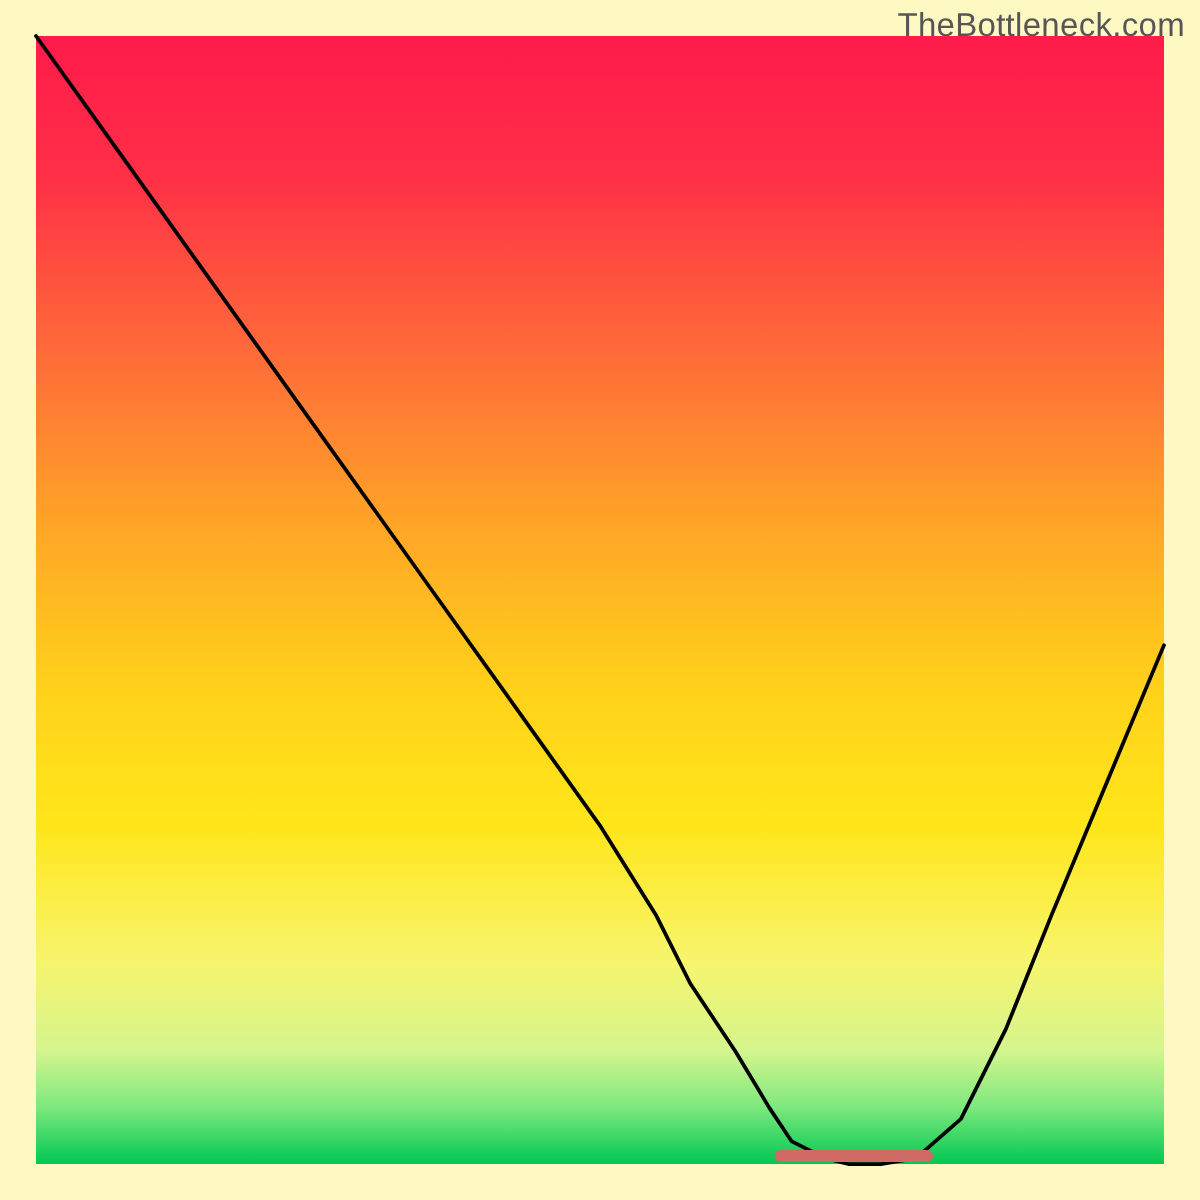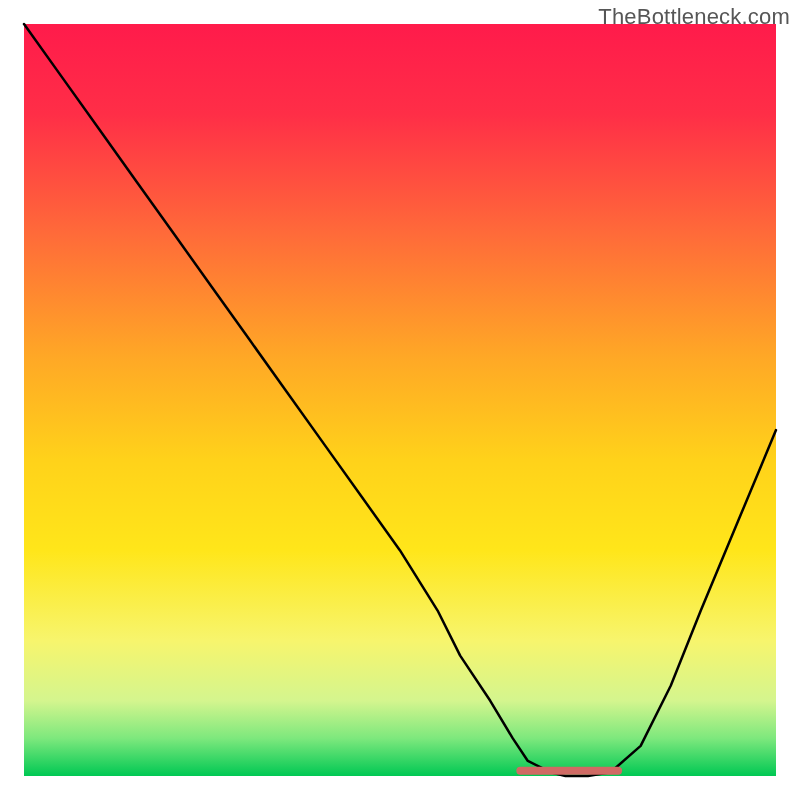--- a/index.html
+++ b/index.html
@@ -9,21 +9,21 @@
     height: 800px;
     background: #000000;
     overflow: hidden;
   }
   .stage {
     position: absolute;
     left: 0;
     top: 0;
     width: 800px;
     height: 800px;
-    background: #ffffff;
+    background: #fef9c3;
   }
   .watermark {
     position: absolute;
     top: 4px;
     right: 10px;
     font-family: Arial, Helvetica, sans-serif;
     font-size: 22px;
     color: #565656;
     font-weight: 500;
     letter-spacing: 0.2px;

